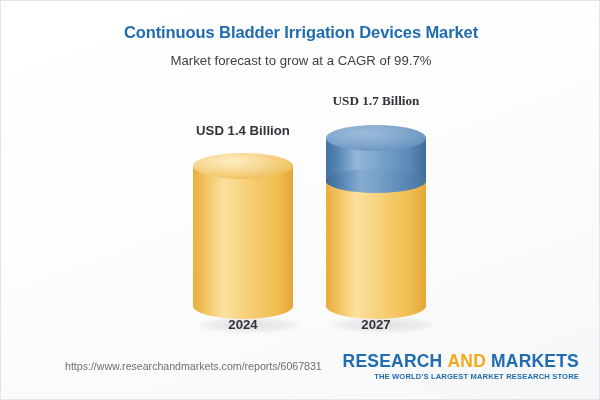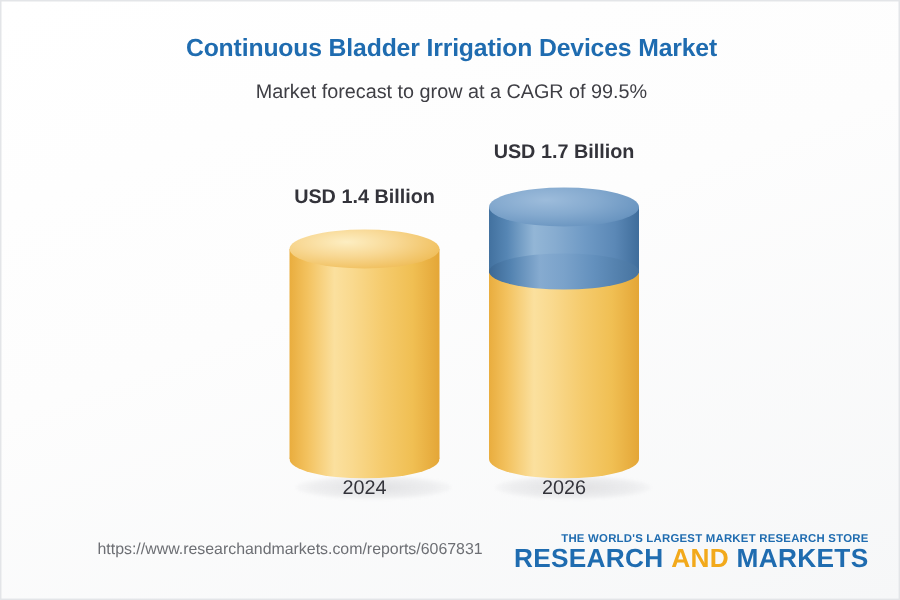--- a/index.html
+++ b/index.html
@@ -73,30 +73,30 @@
     position: absolute;
     left: 0;
     width: 160px;
     text-align: center;
     font-size: 13.2px;
     font-weight: bold;
     color: #33333a;
     white-space: nowrap;
   }
   #value-0 { top: 32px; }
-  #value-1 { top: 2px; }
+  #value-1 { top: 2px; font-family: Liberation Serif, serif; }
 
   .cat-label {
     position: absolute;
     left: 0;
     width: 160px;
     top: 226px;
     text-align: center;
     font-size: 13.2px;
-    font-weight: normal;
+    font-weight: bold;
     color: #33333a;
   }
 
   
   .cyl {
     position: absolute;
     left: 30px;
     width: 100px;
   }
   .cyl-shadow {
@@ -215,21 +215,21 @@
     white-space: nowrap;
   }
 </style>
 </head>
 <body>
 
 <div id="card">
 
   <div id="header">
     <h1 id="chart-title">Continuous Bladder Irrigation Devices Market</h1>
-    <p id="chart-subtitle">Market forecast to grow at a CAGR of 99.5%</p>
+    <p id="chart-subtitle">Market forecast to grow at a CAGR of 99.7%</p>
   </div>
 
   <div id="plot">
 
     <div class="bar-group" id="group-0">
       <div class="value-label" id="value-0">USD 1.4 Billion</div>
 
       <div class="cyl-shadow"></div>
 
       <div class="cyl" style="top:62px; height:153px;">
@@ -256,28 +256,28 @@
 
         <div class="seg-gold" style="position:absolute; left:0; top:44px; width:100px; height:137px;"></div>
 
         <div class="seg-blue" style="position:absolute; left:0; top:13px; width:100px; height:44px;"></div>
 
         <div class="cap seg-blue" style="top:44px; height:24px; background:linear-gradient(to right,#3c6894 0%,#5282b0 14%,#86abd0 34%,#7aa2ca 50%,#6390bd 70%,#46739f 100%);"></div>
 
         <div class="cap cap-blue" style="top:0;"></div>
       </div>
 
-      <div class="cat-label">2026</div>
+      <div class="cat-label">2027</div>
     </div>
 
   </div>
 
   <div id="footer">
     <div id="source-url">https://www.researchandmarkets.com/reports/6067831</div>
     <div id="logo">
-      <div id="logo-tagline">THE WORLD'S LARGEST MARKET RESEARCH STORE</div>
       <div id="logo-main">
         <span class="logo-blue">RESEARCH</span><span class="logo-blue">&nbsp;</span><span class="logo-gold">AND</span><span class="logo-blue">&nbsp;</span><span class="logo-blue">MARKETS</span>
       </div>
+      <div id="logo-tagline">THE WORLD'S LARGEST MARKET RESEARCH STORE</div>
     </div>
   </div>
 
 </div>
 
 </body></html>

